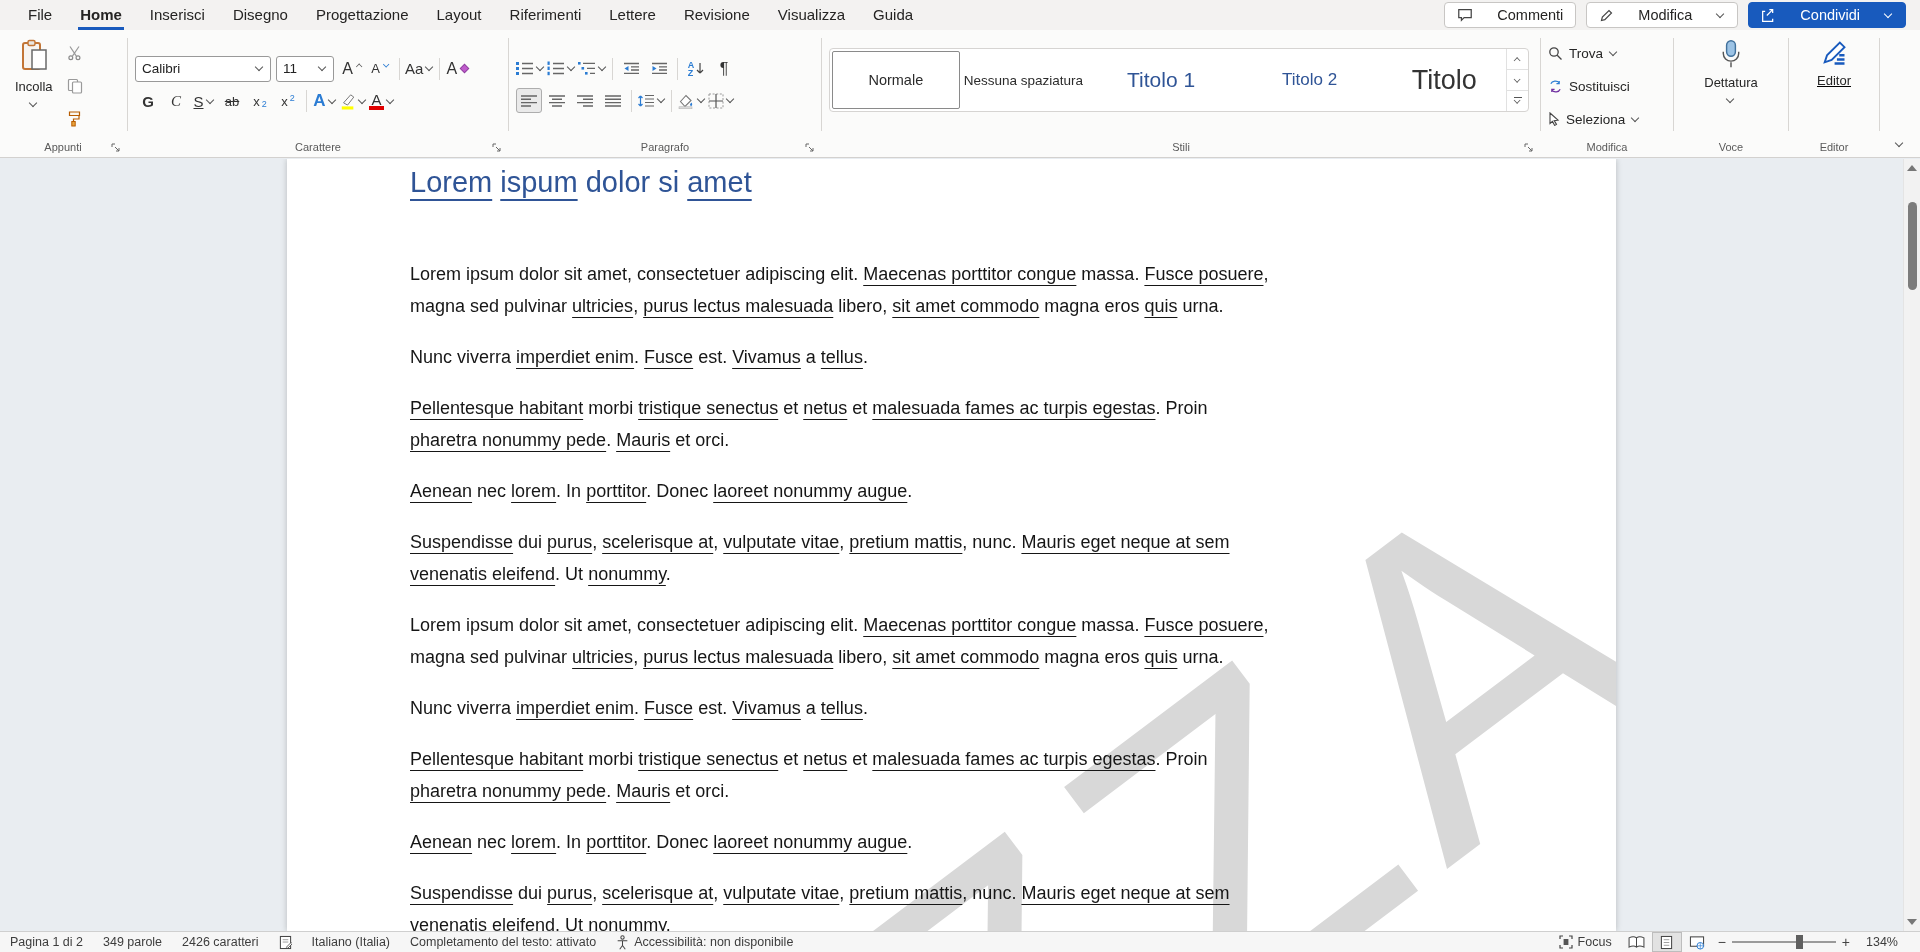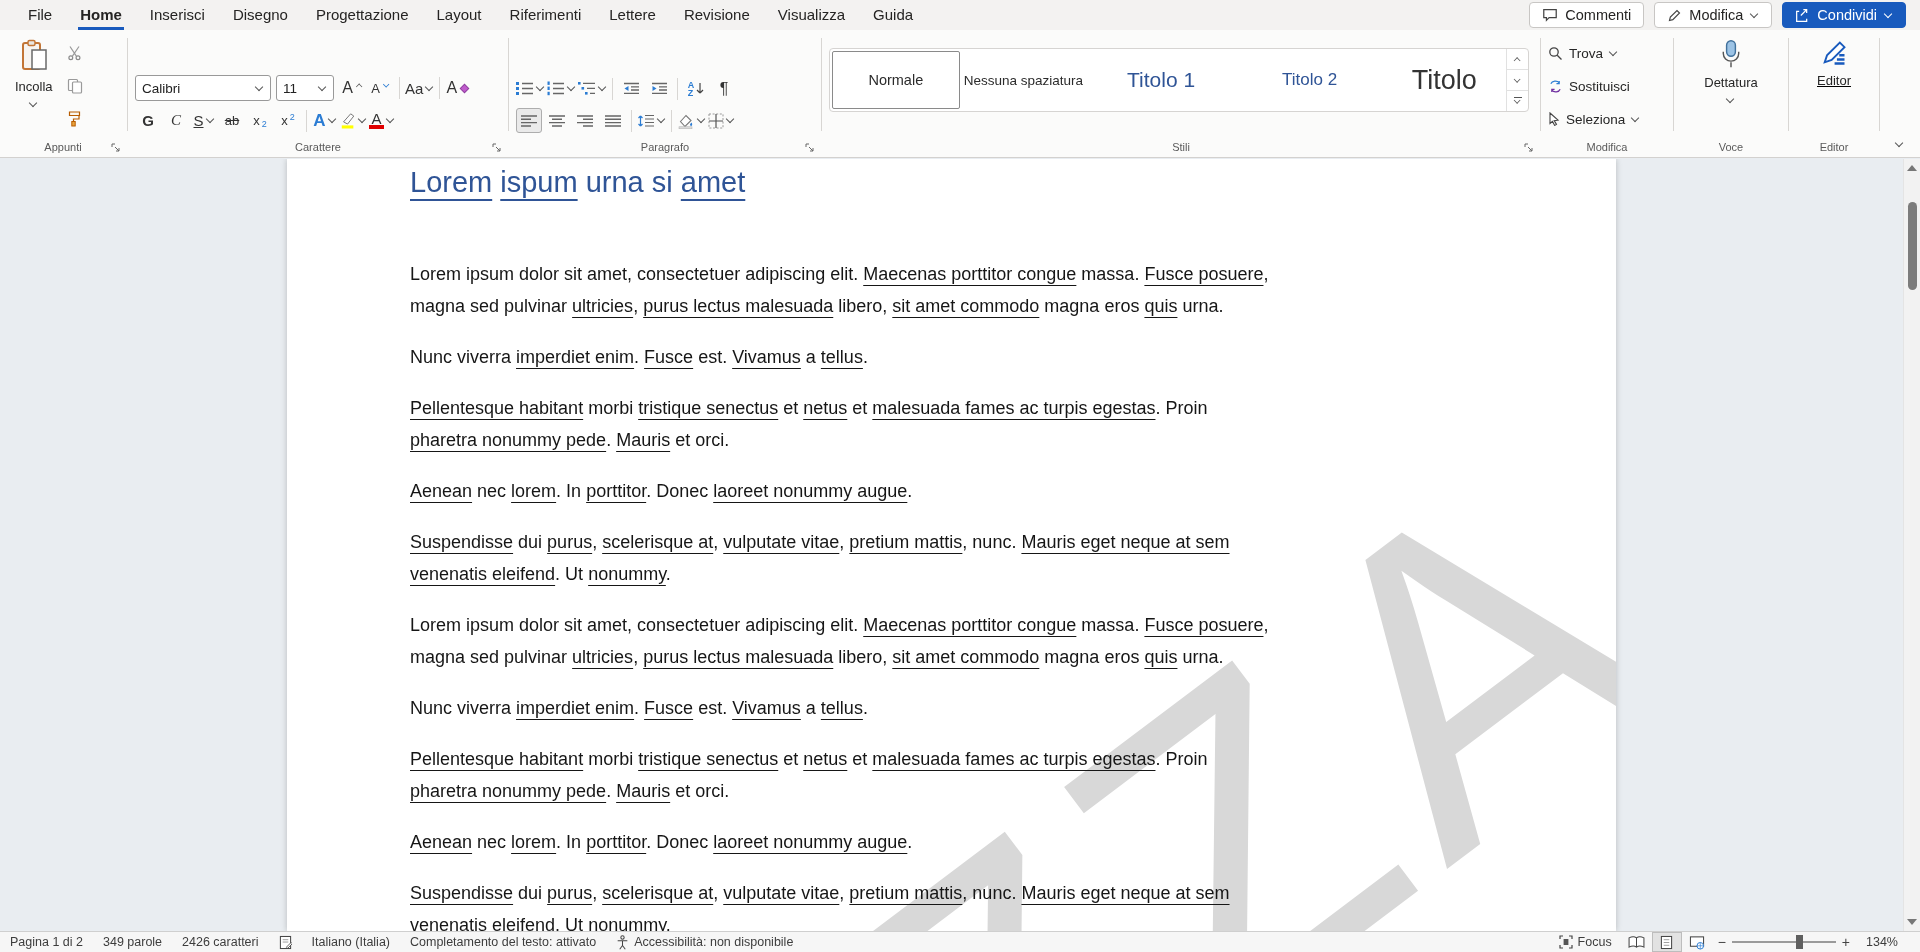--- a/index.html
+++ b/index.html
@@ -6,35 +6,35 @@
   html,body { width:1920px; height:952px; overflow:hidden; font-family:"Liberation Sans", sans-serif; background:#e9edf1; }
   :root { --accent:#185abd; --blue:#2b7cd3; --ink:#2b2b2b; --gray:#5a5a5a; }
 
   
   .titlebar { position:absolute; top:0; left:0; right:0; height:30px; background:#f3f2f1; display:flex; align-items:center; justify-content:space-between; }
   .menu { display:flex; align-items:center; padding-left:14px; }
   .menu-item { position:relative; padding:5px 14px 7px; font-size:15px; color:#252423; cursor:default; }
   .menu-item.active { font-weight:bold; }
   .menu-item.active::after { content:""; position:absolute; left:12px; right:12px; bottom:0; height:3px; background:var(--accent); }
   .tb-buttons { display:flex; align-items:center; gap:10px; padding-right:14px; }
-  .tb-btn { height:26px; display:flex; align-items:center; gap:7px; padding:0 12px; border:1px solid #c8c6c4; border-radius:4px; background:#fff; font-size:14.5px; color:#252423; }
+  .tb-btn { height:26px; display:flex; align-items:center; gap:24px; padding:0 12px; border:1px solid #c8c6c4; border-radius:4px; background:#fff; font-size:14.5px; color:#252423; }
   .tb-btn.primary { background:var(--accent); border-color:var(--accent); color:#fff; }
   .chev { width:9px; height:9px; display:inline-block; position:relative; }
   .chev::before { content:""; position:absolute; left:1px; top:0; width:5px; height:5px; border-right:1.4px solid #555; border-bottom:1.4px solid #555; transform:rotate(45deg); }
   .chev.white::before { border-color:#fff; }
   .chev.up::before { transform:rotate(-135deg); top:3px; }
   .chev.blue::before { border-color:var(--blue); }
 
   
   .ribbon { position:absolute; top:30px; left:0; right:0; height:128px; background:#fbfbfa; border-bottom:1px solid #d3d1cf; display:flex; }
   .group { position:relative; display:flex; padding:6px 6px 24px; }
   .group-label { position:absolute; bottom:4px; left:0; right:0; text-align:center; font-size:11px; color:var(--gray); white-space:nowrap; }
   .launcher { position:absolute; bottom:4px; right:5px; }
   .vsep { width:1px; background:#d8d6d3; margin:8px 1px 26px; }
-  .rows { display:flex; flex-direction:column; justify-content:flex-end; gap:7px; }
+  .rows { display:flex; flex-direction:column; justify-content:center; gap:7px; }
   .row { display:flex; align-items:center; gap:2px; }
   .ib { height:25px; min-width:26px; display:flex; align-items:center; justify-content:center; gap:2px; border-radius:3px; font-size:14px; color:#333; }
   .ib.sel { background:#eaeaea; border:1px solid #adadad; }
   .big { display:flex; flex-direction:column; align-items:center; gap:6px; padding:3px 9px; font-size:13px; color:#262626; }
   .combo { height:26px; border:1px solid #999; border-radius:3px; background:#fff; display:flex; align-items:center; justify-content:space-between; padding:0 6px; font-size:13.5px; color:#222; }
   .glyph { font-size:15px; color:#333; }
   .colorbar { display:block; width:15px; height:4px; margin-top:-1px; }
 
   
   .gallery { display:flex; align-items:stretch; border:1px solid #d6d4d2; border-radius:4px; background:#fff; height:64px; margin-top:12px; }
@@ -456,21 +456,21 @@
     <span class="group-label">Editor</span>
   </div>
   <div class="vsep"></div>
 
   <i class="chev" style="position:absolute; right:16px; bottom:8px;"></i>
 </div>
 
 <div class="canvas">
   <div class="page">
     <div class="watermark">BOZZA</div>
-    <div class="doc-title"><span class="sq">Lorem</span><span> </span><span class="sq">ispum</span><span> urna si </span><span class="sq">amet</span></div>
+    <div class="doc-title"><span class="sq">Lorem</span><span> </span><span class="sq">ispum</span><span> dolor si </span><span class="sq">amet</span></div>
     <div>
         <div class="para">
           <div class="tline"><span>Lorem ipsum dolor sit amet, consectetuer adipiscing elit. </span><span class="sq">Maecenas porttitor congue</span><span> massa. </span><span class="sq">Fusce posuere</span><span>,</span></div>
           <div class="tline"><span>magna sed pulvinar </span><span class="sq">ultricies</span><span>, </span><span class="sq">purus lectus malesuada</span><span> libero, </span><span class="sq">sit amet commodo</span><span> magna eros </span><span class="sq">quis</span><span> urna.</span></div>
         </div>
         <div class="para">
           <div class="tline"><span>Nunc viverra </span><span class="sq">imperdiet enim</span><span>. </span><span class="sq">Fusce</span><span> est. </span><span class="sq">Vivamus</span><span> a </span><span class="sq">tellus</span><span>.</span></div>
         </div>
         <div class="para">
           <div class="tline"><span class="sq">Pellentesque habitant</span><span> morbi </span><span class="sq">tristique senectus</span><span> et </span><span class="sq">netus</span><span> et </span><span class="sq">malesuada fames ac turpis egestas</span><span>. Proin</span></div>

